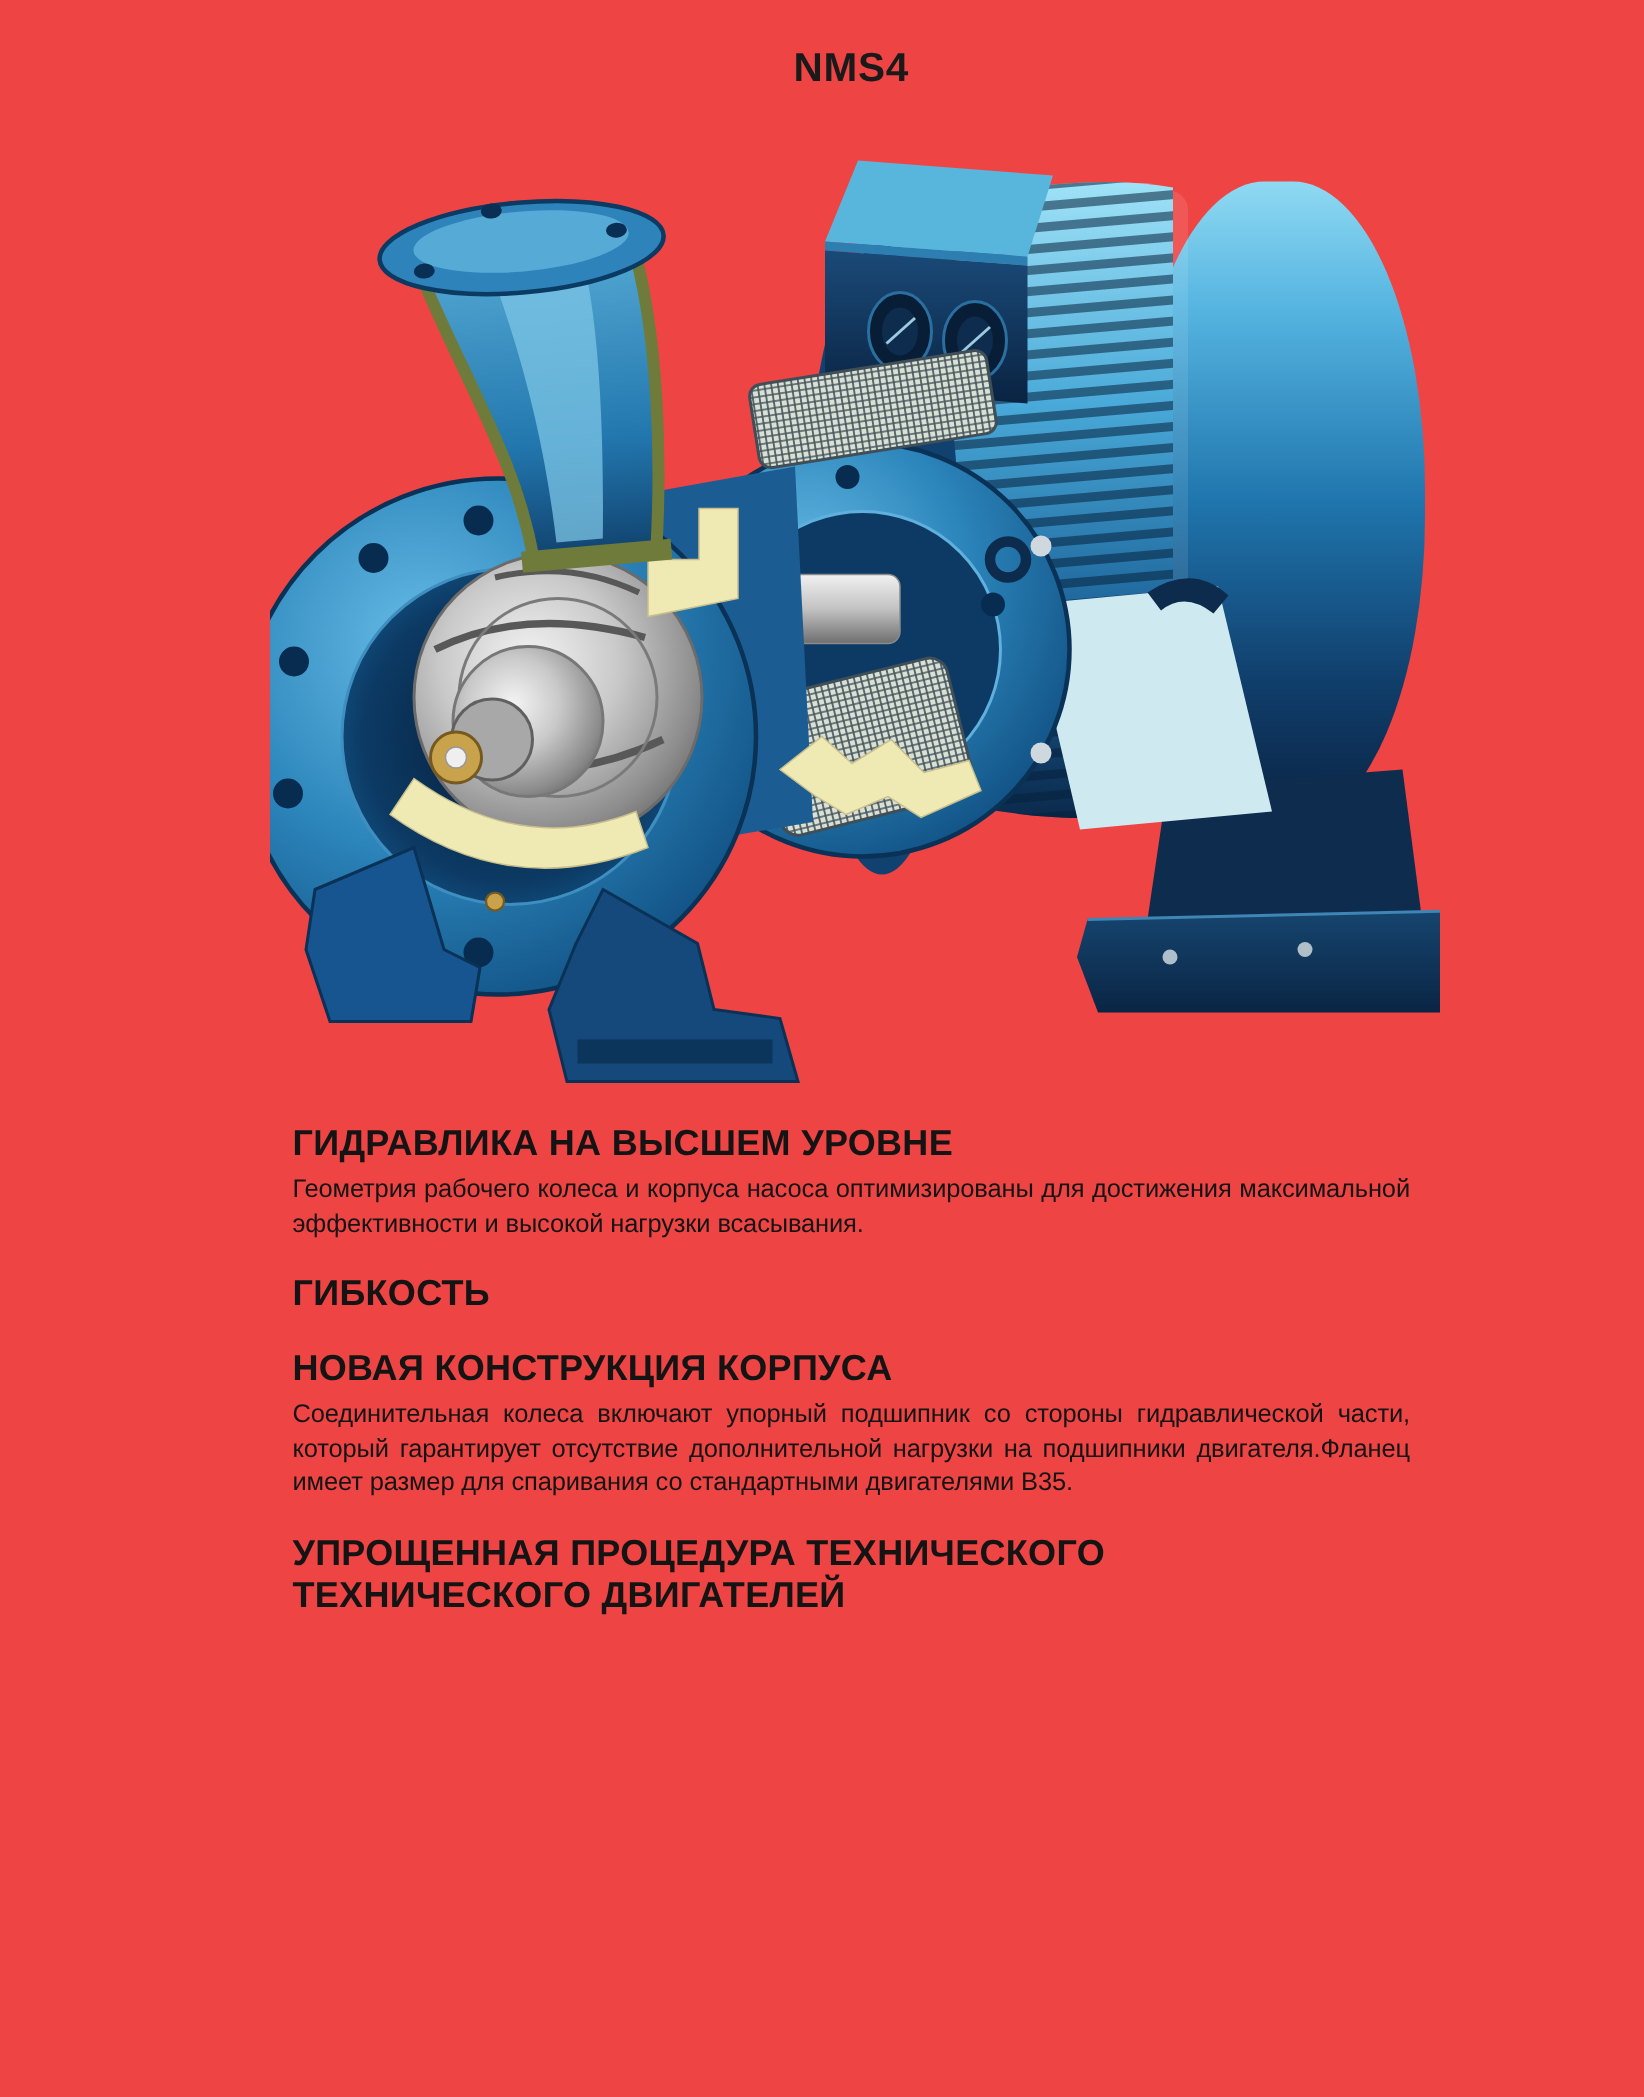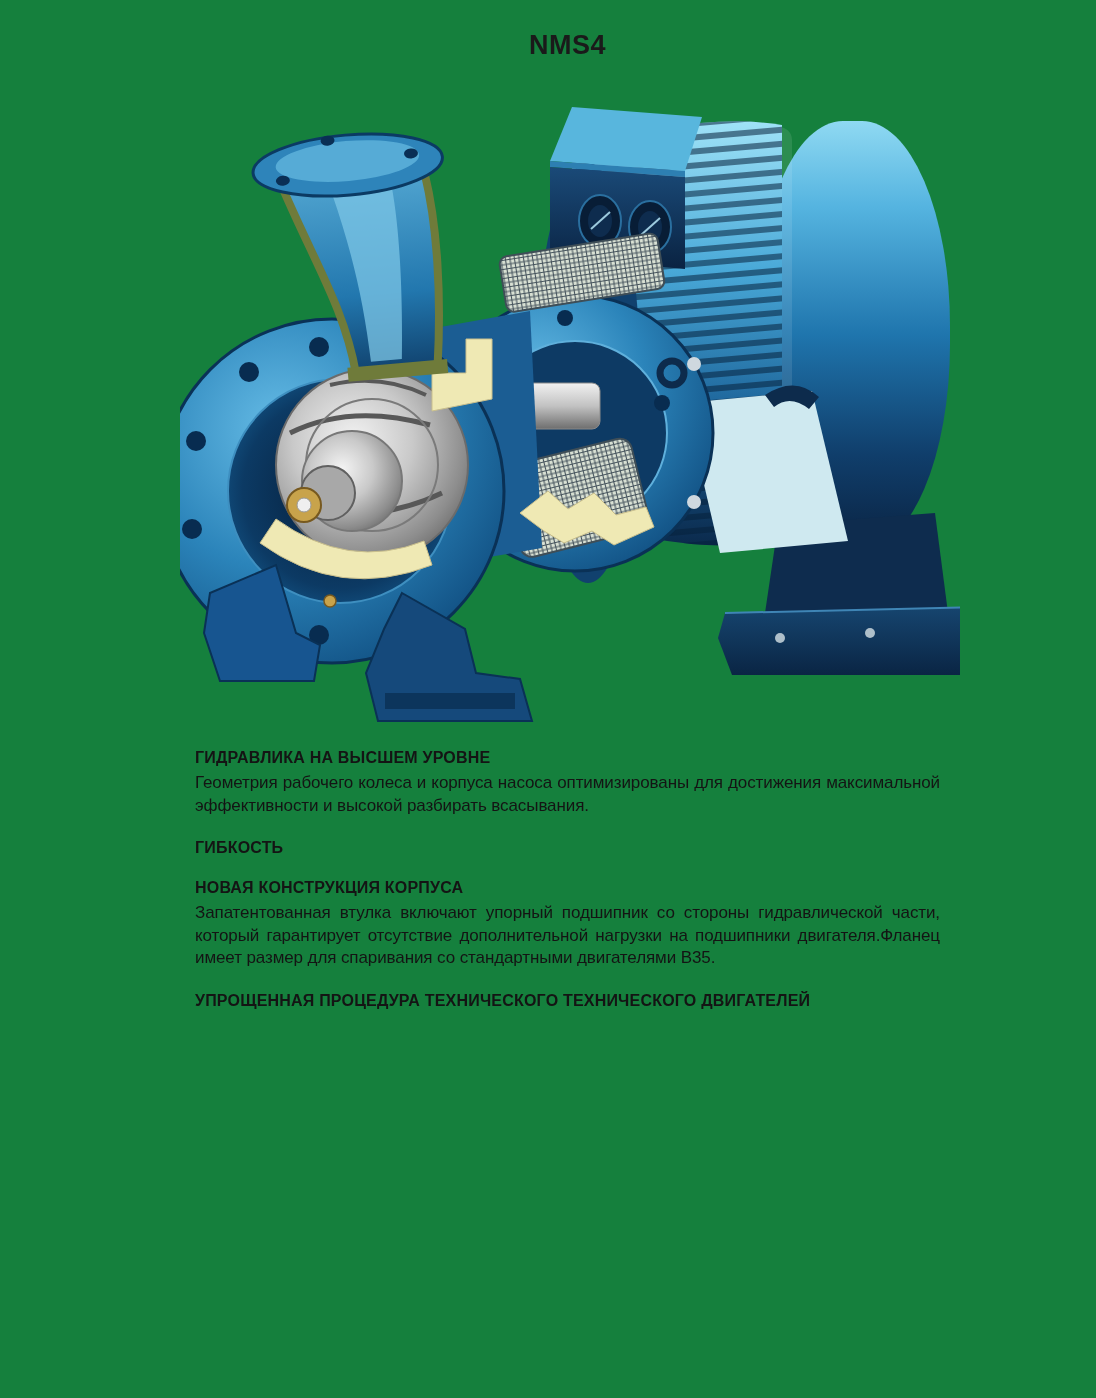--- a/index.html
+++ b/index.html
@@ -1,20 +1,20 @@
 <!DOCTYPE html>
 <html><head>
 <meta charset="utf-8">
 <style>
   html,body{margin:0;padding:0;background:#ffffff;}
   .page{
     position:relative;
     width:1096px;
     height:1398px;
-    background:#15803d;
+    background:#ef4444;
     font-family:"Liberation Sans", sans-serif;
     color:#1a1a1a;
     overflow:hidden;
   }
   .doc-title{
     margin:30px 156px 0 195px;
     text-align:center;
     font-size:27px;
     font-weight:bold;
     letter-spacing:0.5px;
@@ -24,21 +24,21 @@
     margin:12px 0 0 180px;
     width:780px;
     height:650px;
   }
   .sections{
     width:745px;
     margin:26px 156px 0 195px;
   }
   .section{margin:0 0 22px 0;}
   .section h2{
-    font-size:16px;
+    font-size:24px;
     font-weight:bold;
     margin:0 0 5px 0;
     letter-spacing:0.2px;
     color:#141414;
   }
   .section p{
     font-size:17px;
     line-height:1.33;
     letter-spacing:-0.1px;
     margin:0;
@@ -234,30 +234,30 @@
         <rect x="205" y="620" width="130" height="16" fill="#0c355c"></rect>
         <circle cx="150" cy="528" r="6" fill="#c8a34b" stroke="#77591f" stroke-width="1.5"></circle>
       </g>
     </svg>
   </div>
 
   <div class="sections">
 
     <div class="section">
       <h2>ГИДРАВЛИКА НА ВЫСШЕМ УРОВНЕ</h2>
-      <p>Геометрия рабочего колеса и корпуса насоса оптимизированы для достижения максимальной эффективности и высокой разбирать всасывания.</p>
+      <p>Геометрия рабочего колеса и корпуса насоса оптимизированы для достижения максимальной эффективности и высокой нагрузки всасывания.</p>
     </div>
 
     <div class="section">
       <h2>ГИБКОСТЬ</h2>
     </div>
 
     <div class="section">
       <h2>НОВАЯ КОНСТРУКЦИЯ КОРПУСА</h2>
-      <p>Запатентованная втулка включают упорный подшипник со стороны гидравлической части, который гарантирует отсутствие дополнительной нагрузки на подшипники двигателя.Фланец имеет размер для спаривания со стандартными двигателями B35.</p>
+      <p>Соединительная колеса включают упорный подшипник со стороны гидравлической части, который гарантирует отсутствие дополнительной нагрузки на подшипники двигателя.Фланец имеет размер для спаривания со стандартными двигателями B35.</p>
     </div>
 
 
     <div class="section">
       <h2>УПРОЩЕННАЯ ПРОЦЕДУРА ТЕХНИЧЕСКОГО ТЕХНИЧЕСКОГО ДВИГАТЕЛЕЙ</h2>
     </div>
 
   </div>
 </div>
 

